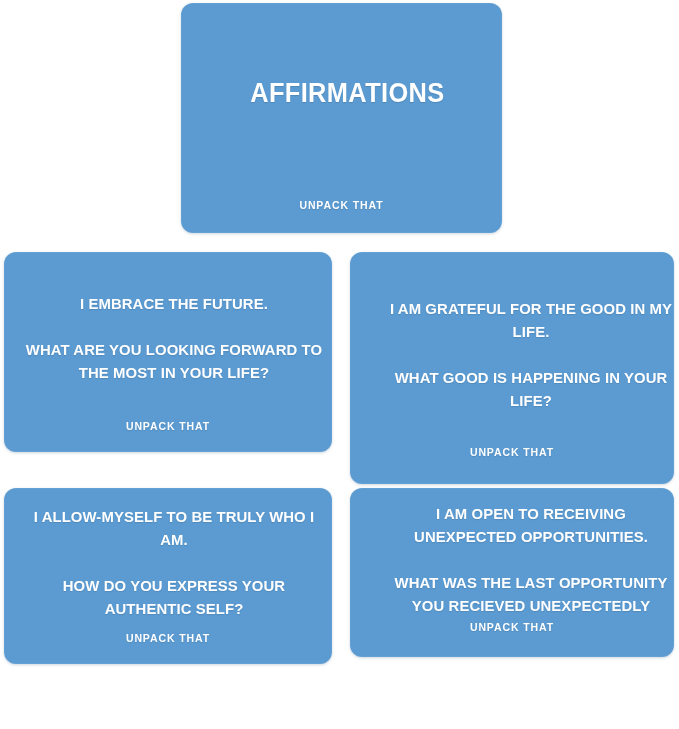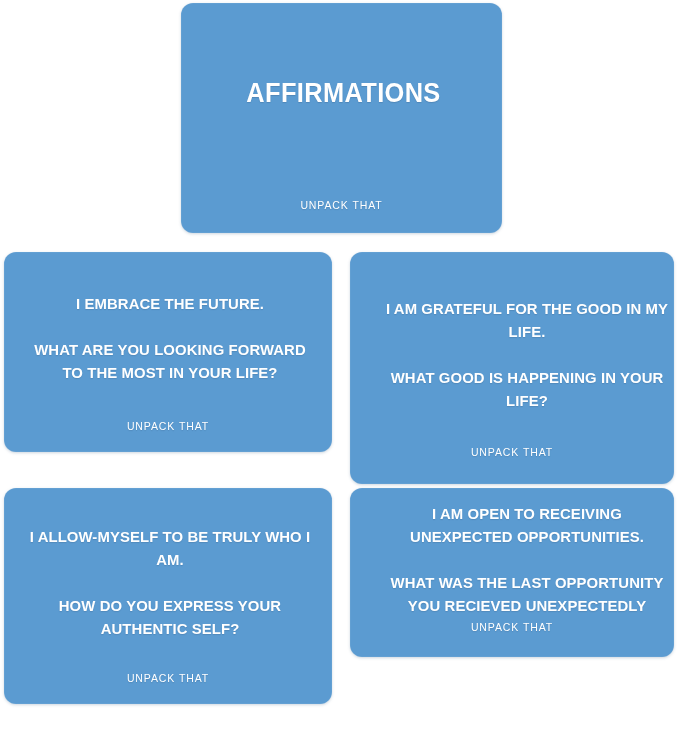--- a/index.html
+++ b/index.html
@@ -52,38 +52,39 @@
   .card-r2c2 {
     left: 350px;
     top: 252px;
     width: 324px;
     height: 232px;
   }
   .card-r3c1 {
     left: 4px;
     top: 488px;
     width: 328px;
-    height: 216px;
+    height: 176px;
   }
   .card-r3c2 {
     left: 350px;
     top: 488px;
     width: 324px;
     height: 169px;
   }
 
   
   .card-body {
     flex: 1 1 auto;
     width: 100%;
     box-sizing: border-box;
     display: flex;
     flex-direction: column;
+    align-items: center;
     justify-content: center;
-    padding: 4px 10px 0 14px;
+    padding: 4px 2px 0 14px;
   }
 
   .deck-title {
     color: #ffffff;
     font-size: 27px;
     font-weight: 700;
     letter-spacing: 0.4px;
     line-height: 1.1;
     text-align: center;
     text-shadow: 0 1px 1px rgba(60, 100, 140, 0.35);
@@ -107,21 +108,21 @@
   .prompt-line {
     margin-top: 23px;
   }
 
   .card-footer {
     flex: 0 0 auto;
     width: 100%;
     text-align: center;
     color: #ffffff;
     font-size: 10.5px;
-    font-weight: 400;
+    font-weight: 700;
     letter-spacing: 0.9px;
     text-shadow: 0 1px 1px rgba(60, 100, 140, 0.30);
     padding-bottom: 18px;
   }
 
   
   .card-title-card .card-body {
     justify-content: center;
     padding-bottom: 18px;
   }

